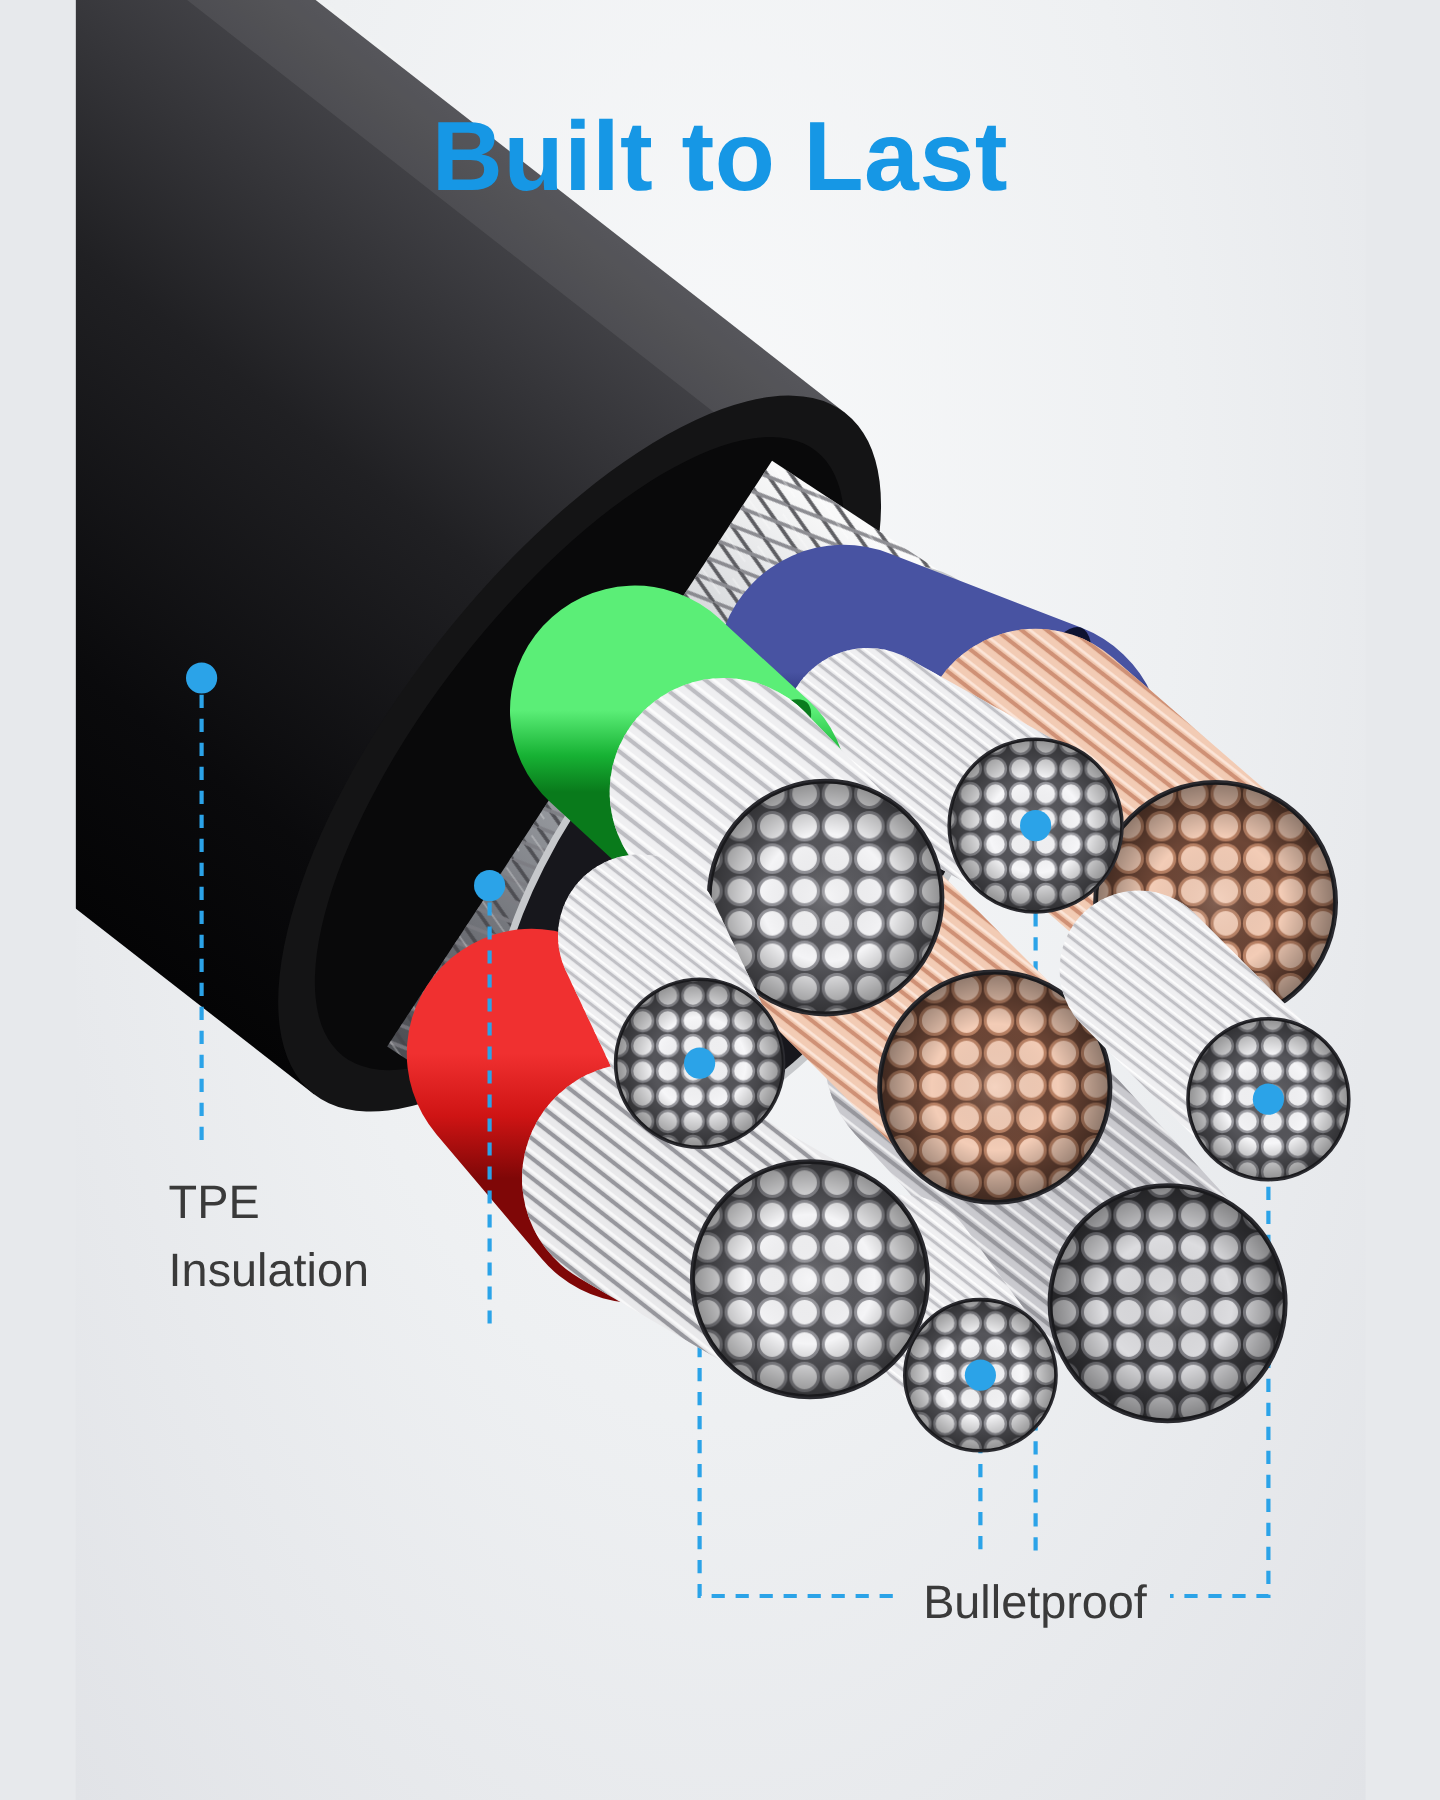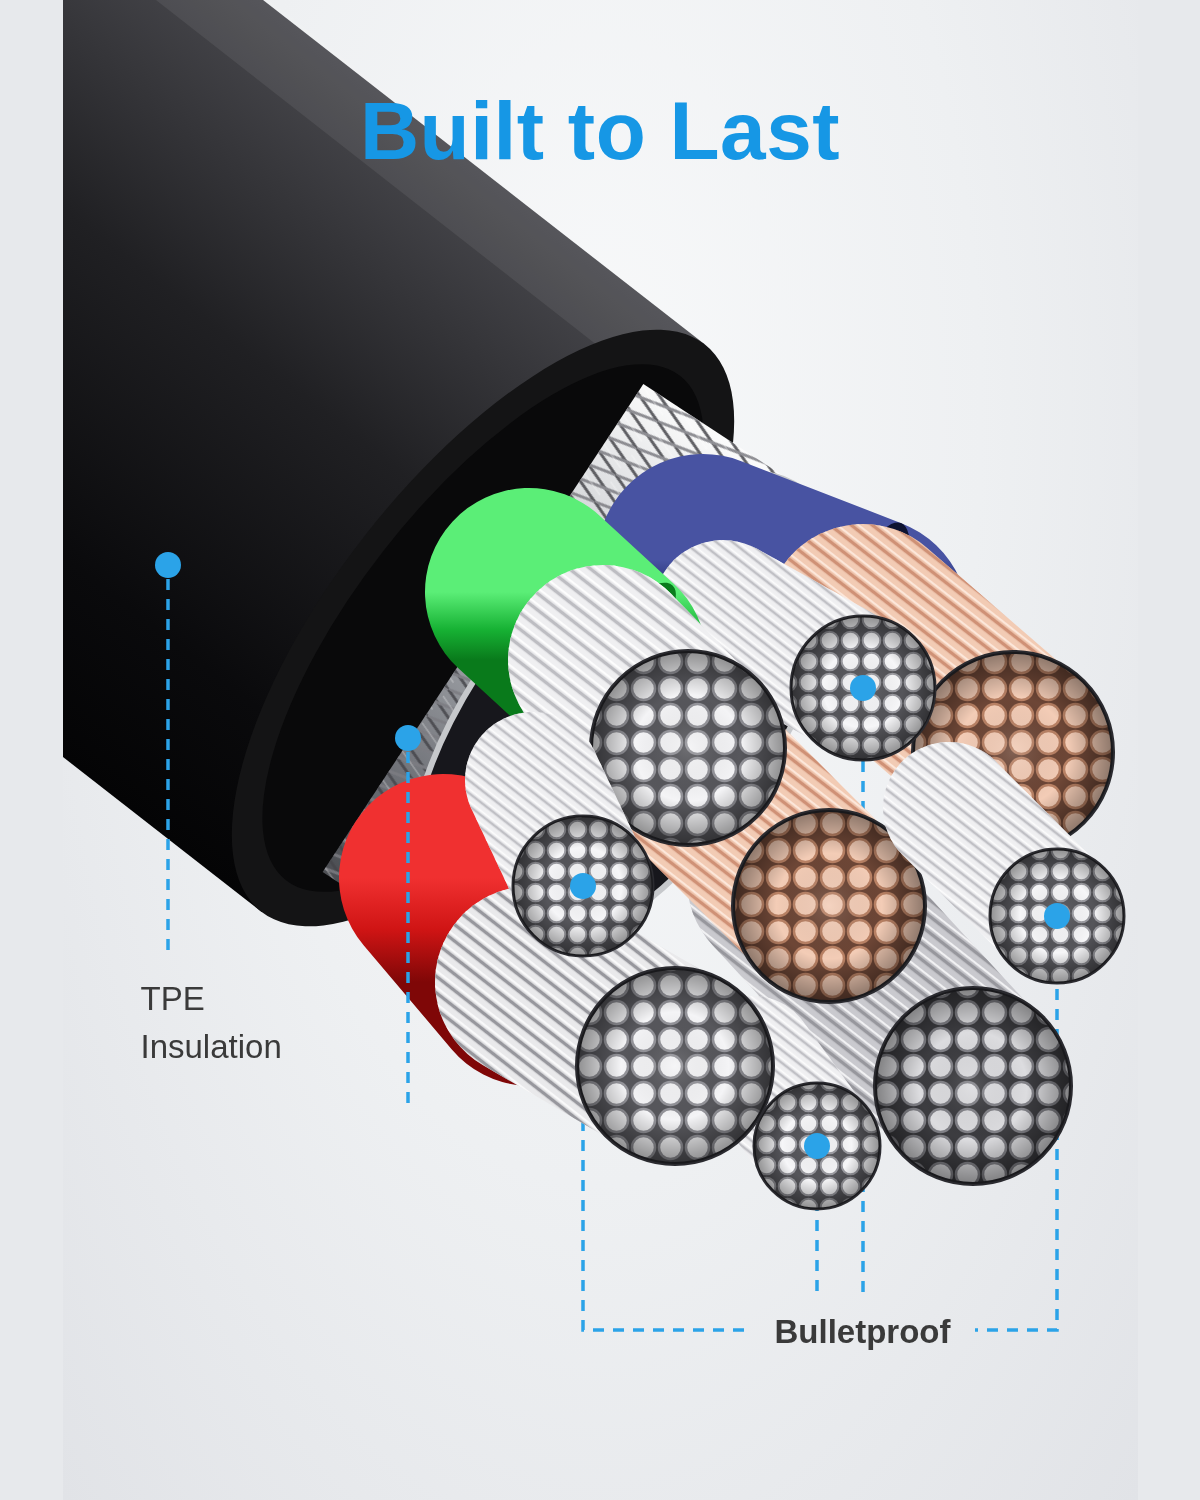--- a/index.html
+++ b/index.html
@@ -7,21 +7,21 @@
     position:relative;width:1075px;height:1500px;margin:0 auto;overflow:hidden;
     background:radial-gradient(ellipse at 50% 28%, #f8f9fa 0%, #eef0f2 50%, #e1e3e7 100%);
     font-family:"Liberation Sans", sans-serif;
   }
   .art{position:absolute;left:0;top:0;}
   .title{
     position:absolute;top:84px;left:0;width:100%;text-align:center;
     font-size:82px;font-weight:700;color:#1697e5;letter-spacing:.5px;
   }
   .label{
-    position:absolute;font-size:33px;color:#3a3a3a;line-height:1.45;font-weight:400;
+    position:absolute;font-size:39px;color:#3a3a3a;line-height:1.45;font-weight:400;
   }
   .label.center{transform:translateX(-50%);text-align:center;}
 </style>
 </head>
 <body>
 
 <div class="stage">
 
   <svg class="art" width="1200" height="1500" viewBox="0 0 1200 1500">
     <defs>
@@ -208,17 +208,17 @@
   <div class="title">Built to Last</div>
 
   <div class="label" style="left:78px;top:975px;">
     <div>TPE</div>
     <div>Insulation</div>
   </div>
 
   <div class="label" style="left:228px;top:1122px;">
   </div>
 
-  <div class="label center" style="left:800px;top:1308px;font-weight:bold;">
+  <div class="label center" style="left:800px;top:1308px;">
     <div>Bulletproof</div>
   </div>
 
 </div>
 
 </body></html>

